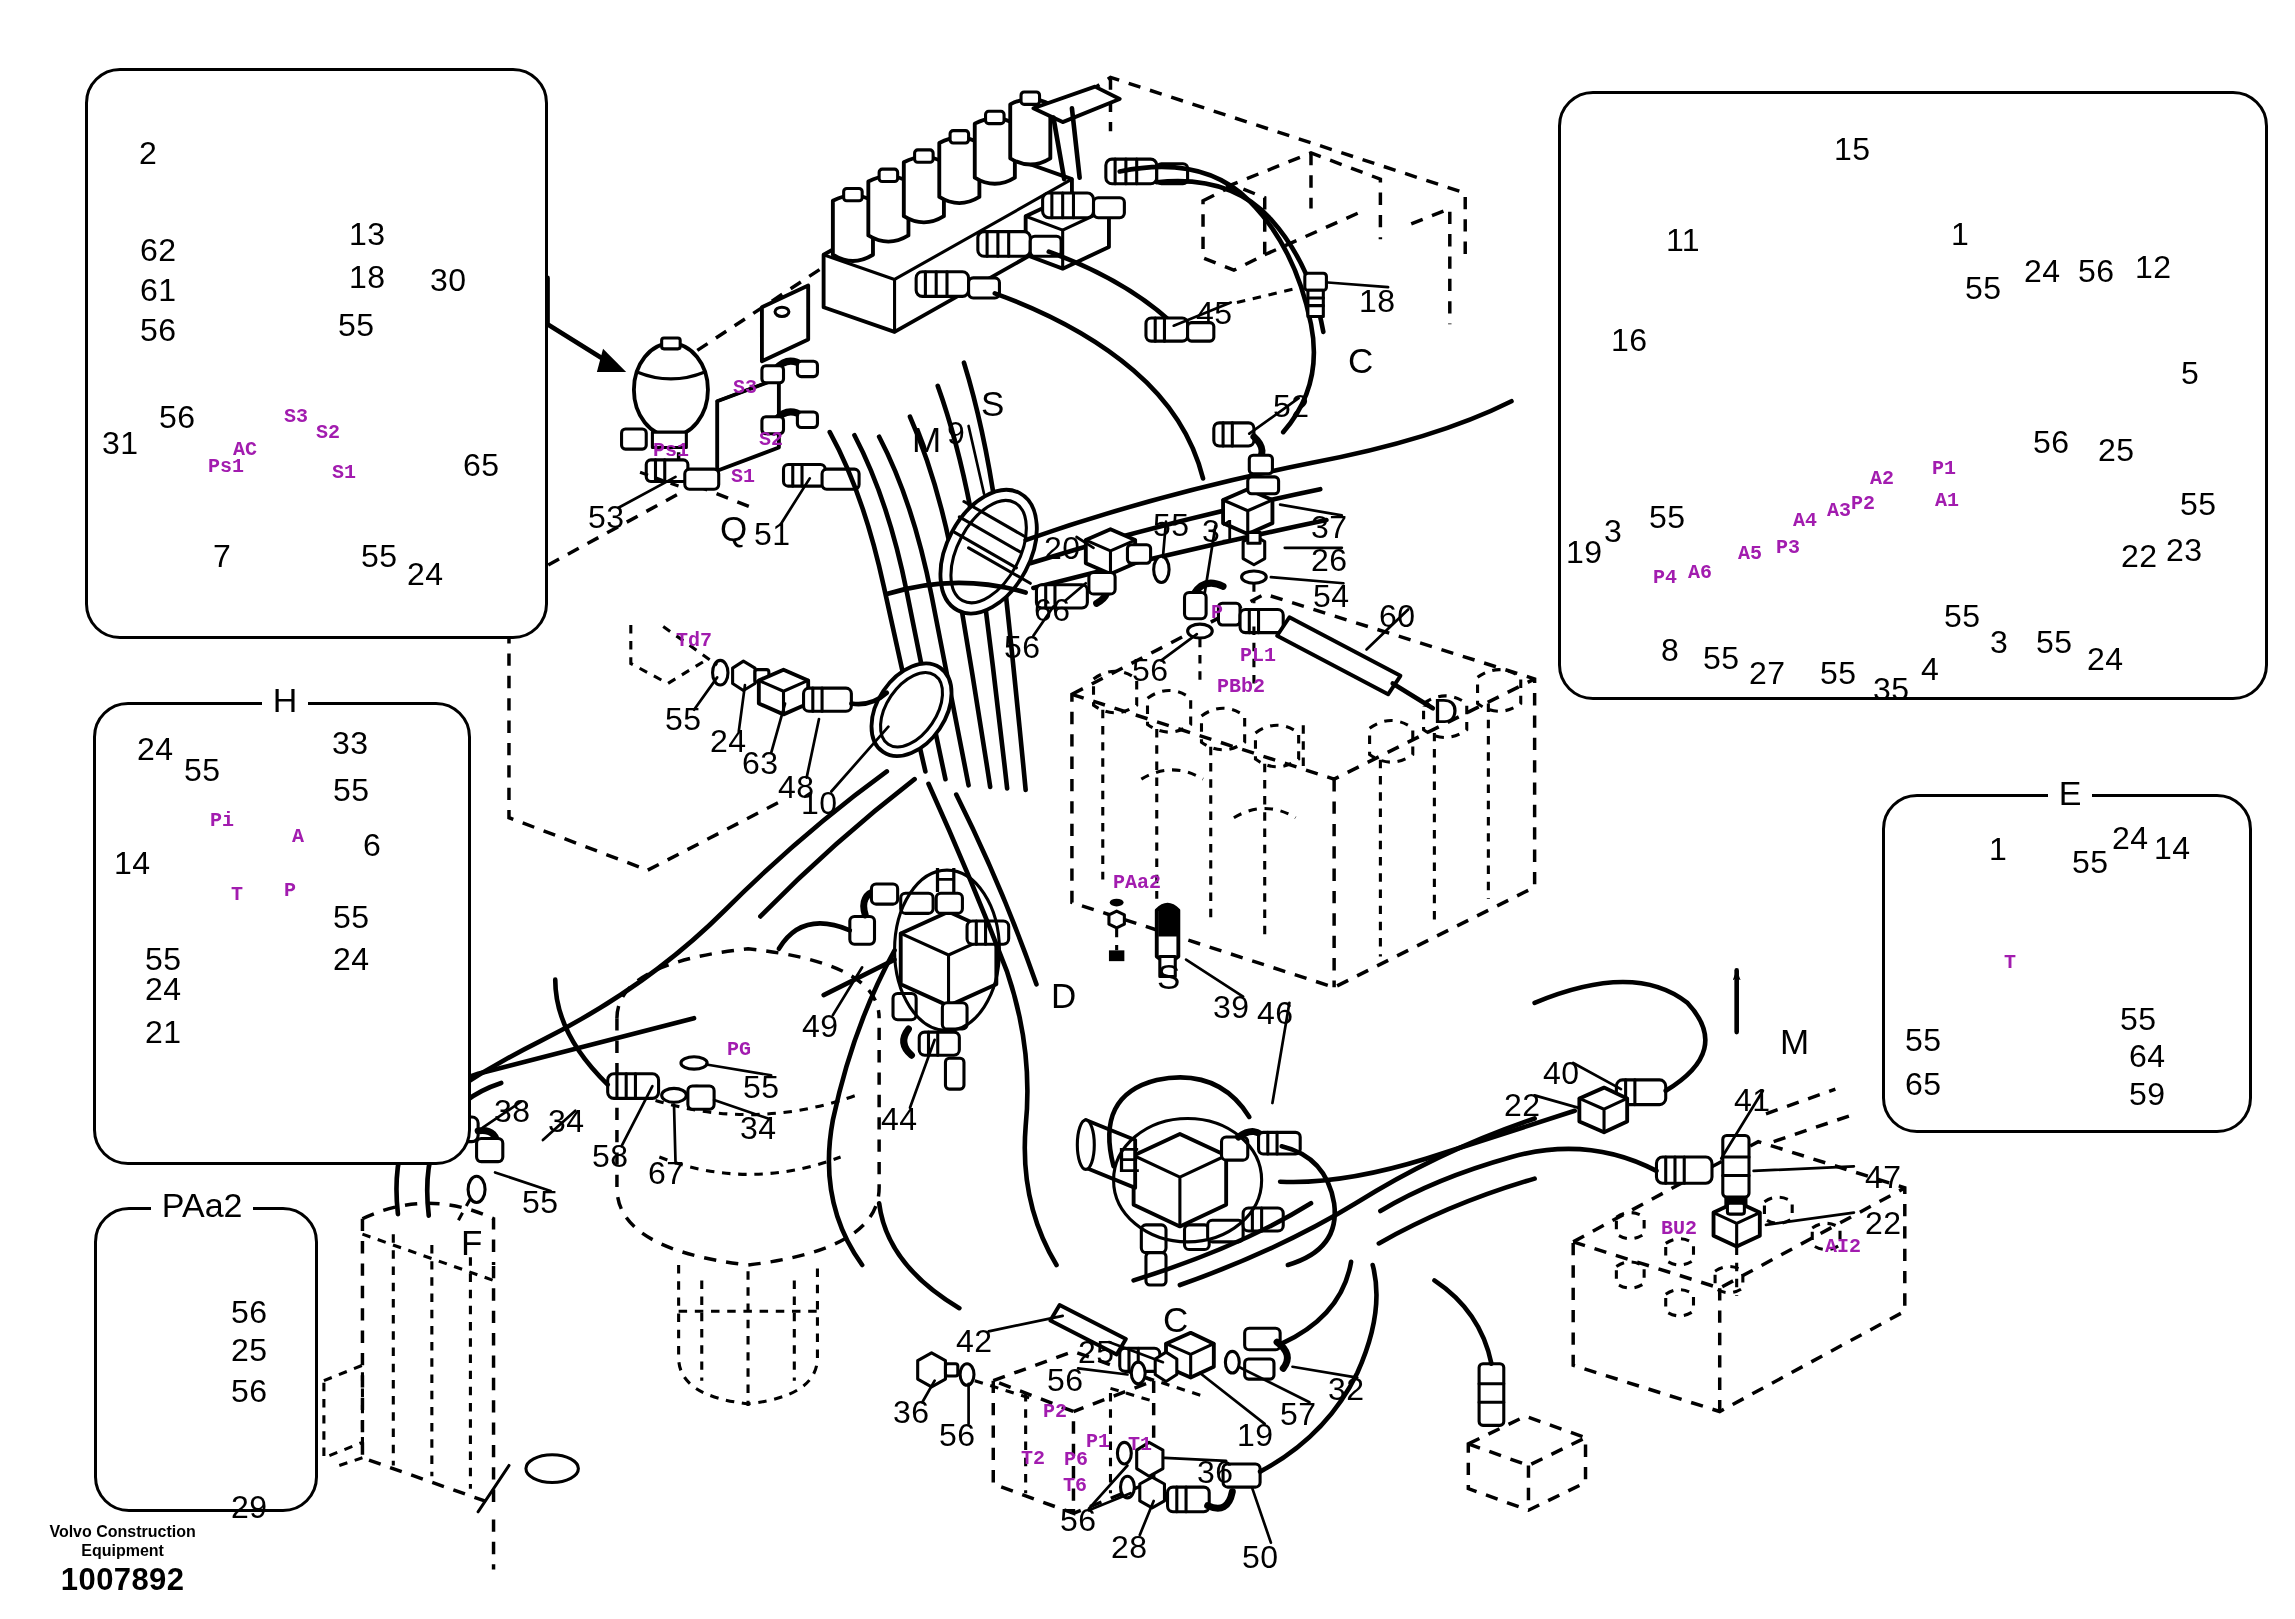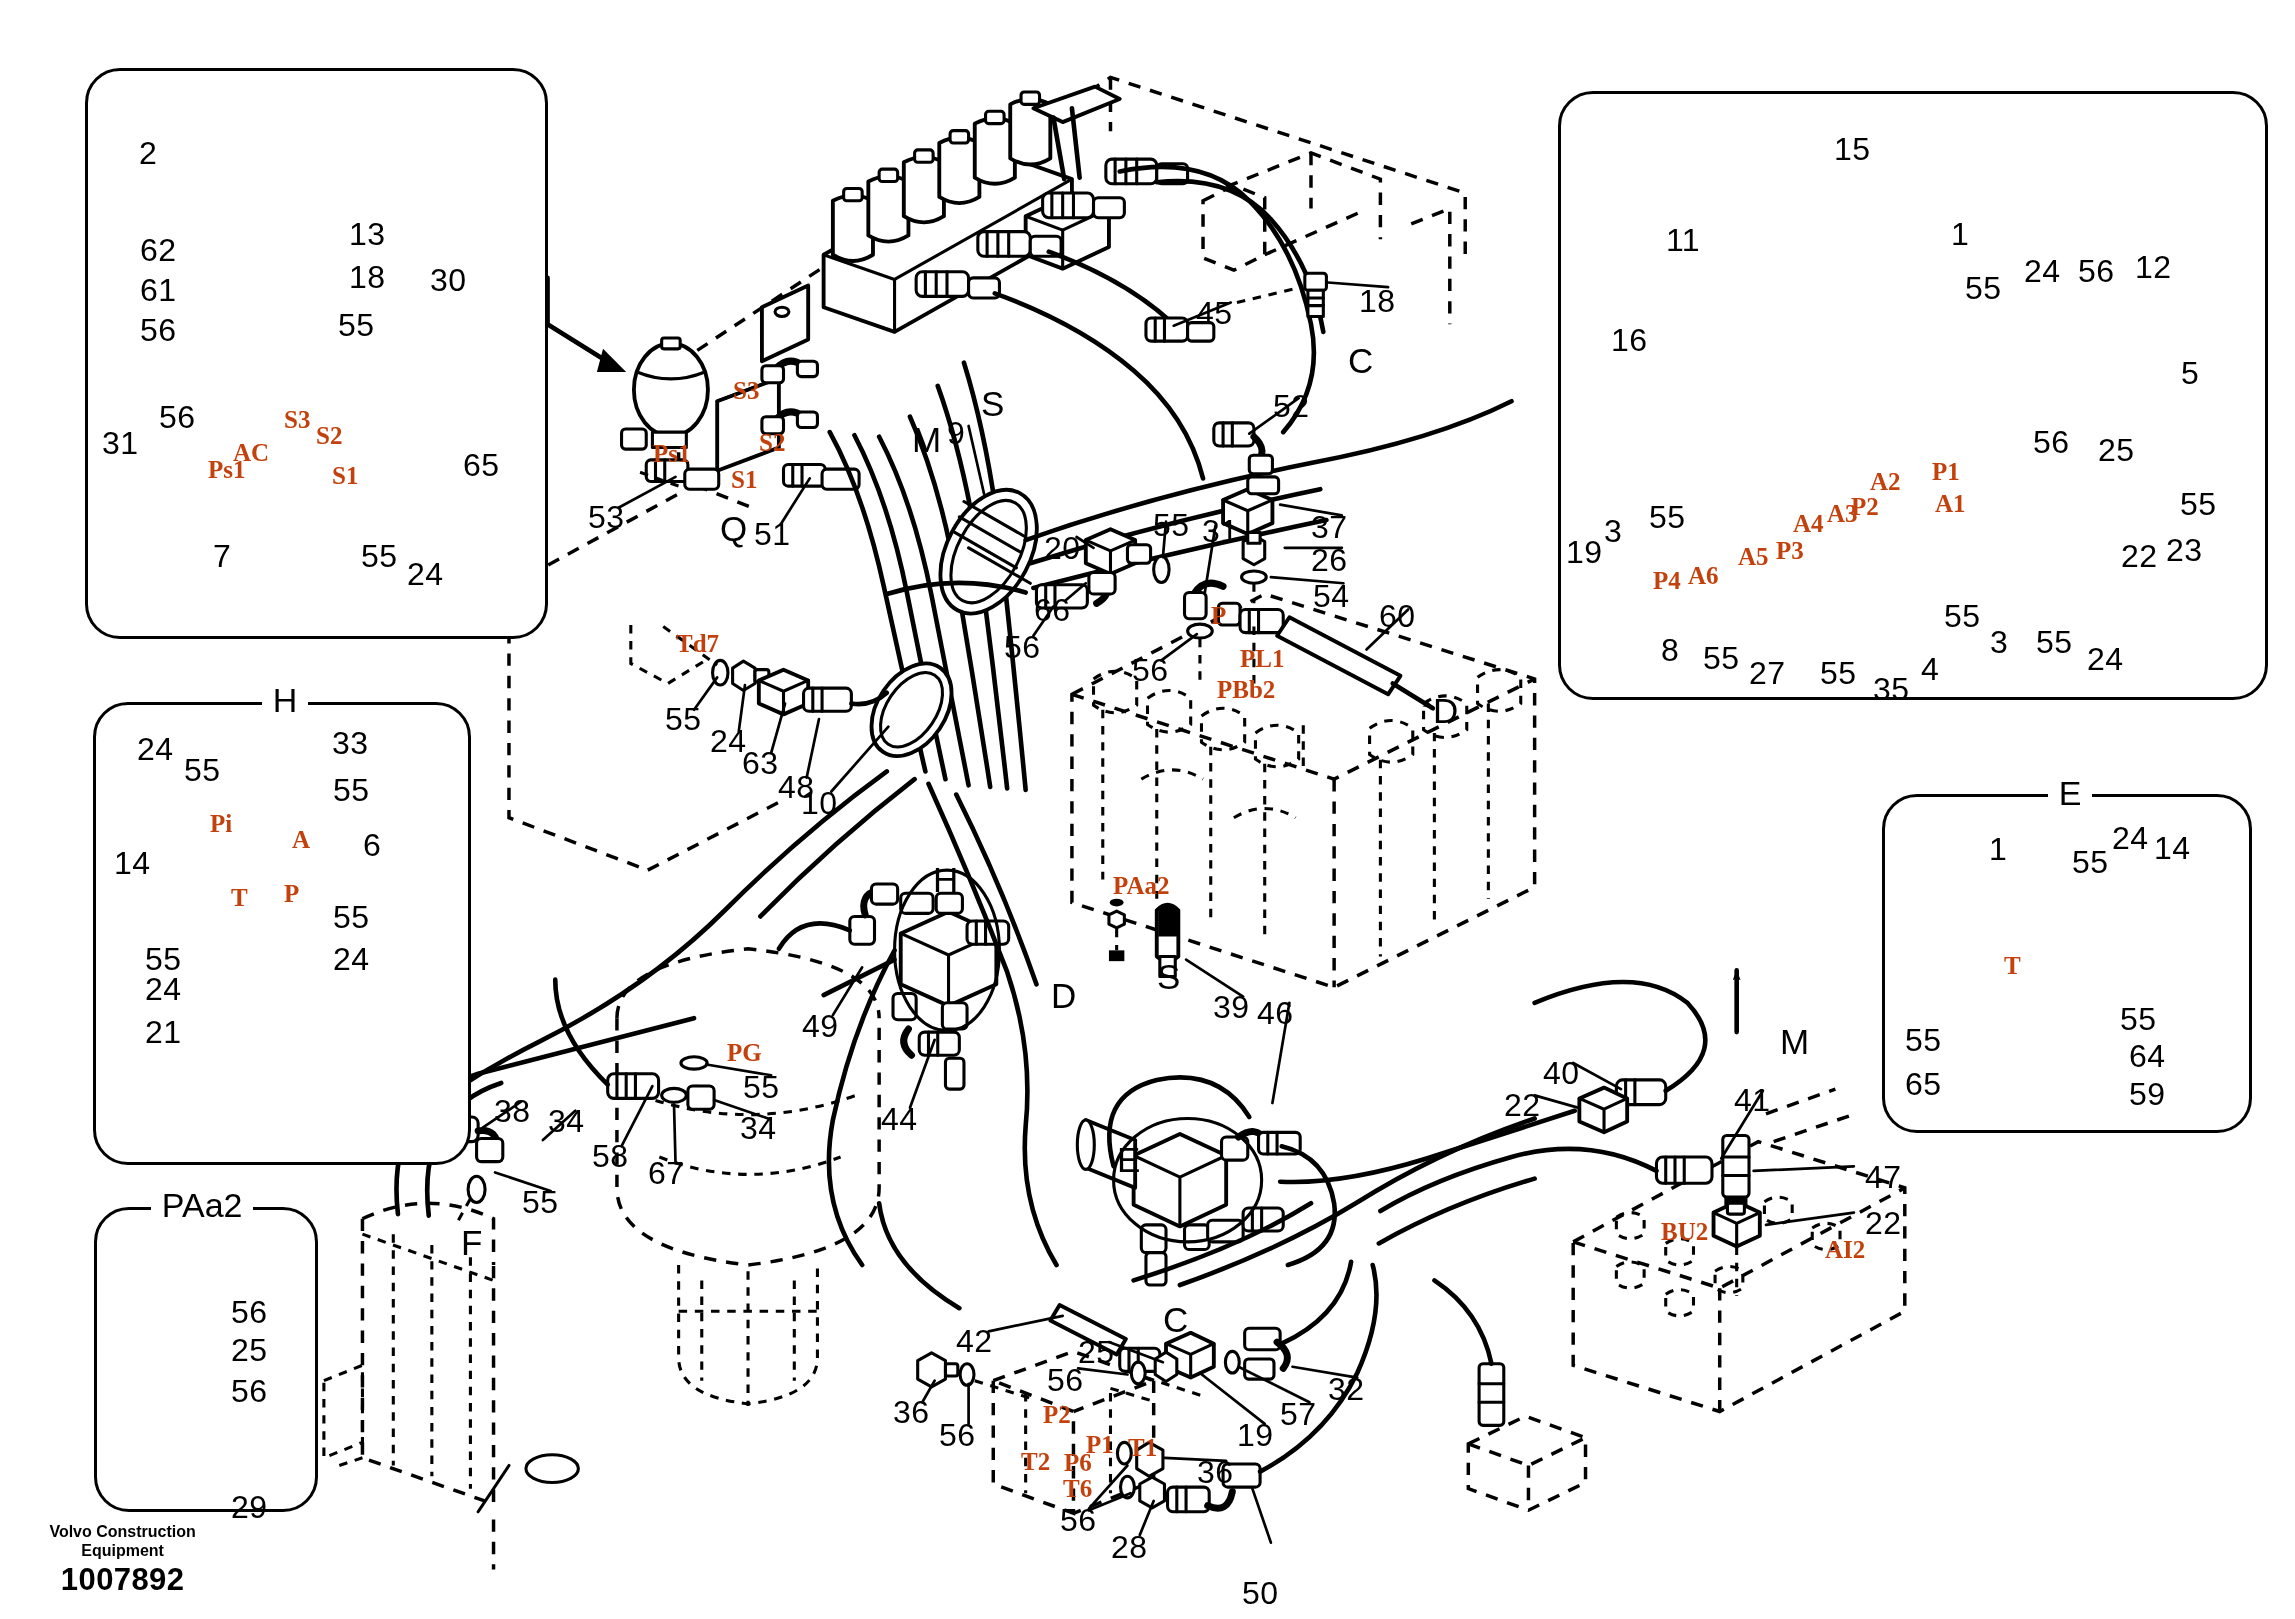--- a/index.html
+++ b/index.html
@@ -19,25 +19,25 @@
     font-weight:400;
     font-size:32px;
     line-height:1;
     color:#000;
     white-space:nowrap;
     letter-spacing:0.4px;
   }
   
   .port{
     position:absolute;
-    font-family:Liberation Serif, serif;
+    font-family:Liberation Mono, monospace;
     font-weight:700;
-    font-size:25px;
+    font-size:20px;
     line-height:1;
-    color:#c2410c;
+    color:#a21caf;
     white-space:nowrap;
   }
   .zone{
     position:absolute;
     font-family:"Liberation Sans", sans-serif;
     font-weight:400;
     font-size:35px;
     line-height:1;
     color:#000;
     white-space:nowrap;
@@ -956,21 +956,21 @@
       <div class="num" style="left: 1078px; top: 1336px;">25</div>
       <div class="num" style="left: 1047px; top: 1364px;">56</div>
       <div class="num" style="left: 1328px; top: 1373px;">32</div>
       <div class="num" style="left: 1280px; top: 1398px;">57</div>
       <div class="num" style="left: 1237px; top: 1419px;">19</div>
       <div class="num" style="left: 893px; top: 1396px;">36</div>
       <div class="num" style="left: 939px; top: 1419px;">56</div>
       <div class="num" style="left: 1197px; top: 1456px;">36</div>
       <div class="num" style="left: 1060px; top: 1504px;">56</div>
       <div class="num" style="left: 1111px; top: 1531px;">28</div>
-      <div class="num" style="left: 1242px; top: 1541px; margin-top: 36px;">50</div>
+      <div class="num" style="left: 1242px; top: 1541px;">50</div>
     </div>
   <div id="port-layer">
       <div class="port" style="left: 733px; top: 378px;">S3</div>
       <div class="port" style="left: 759px; top: 430px;">S2</div>
       <div class="port" style="left: 731px; top: 467px;">S1</div>
       <div class="port" style="left: 653px; top: 441px;">Ps1</div>
       <div class="zone" style="left: 720px; top: 511px;">Q</div>
       <div class="zone" style="left: 912px; top: 422px;">M</div>
       <div class="zone" style="left: 981px; top: 386px;">S</div>
       <div class="zone" style="left: 1348px; top: 343px;">C</div>

